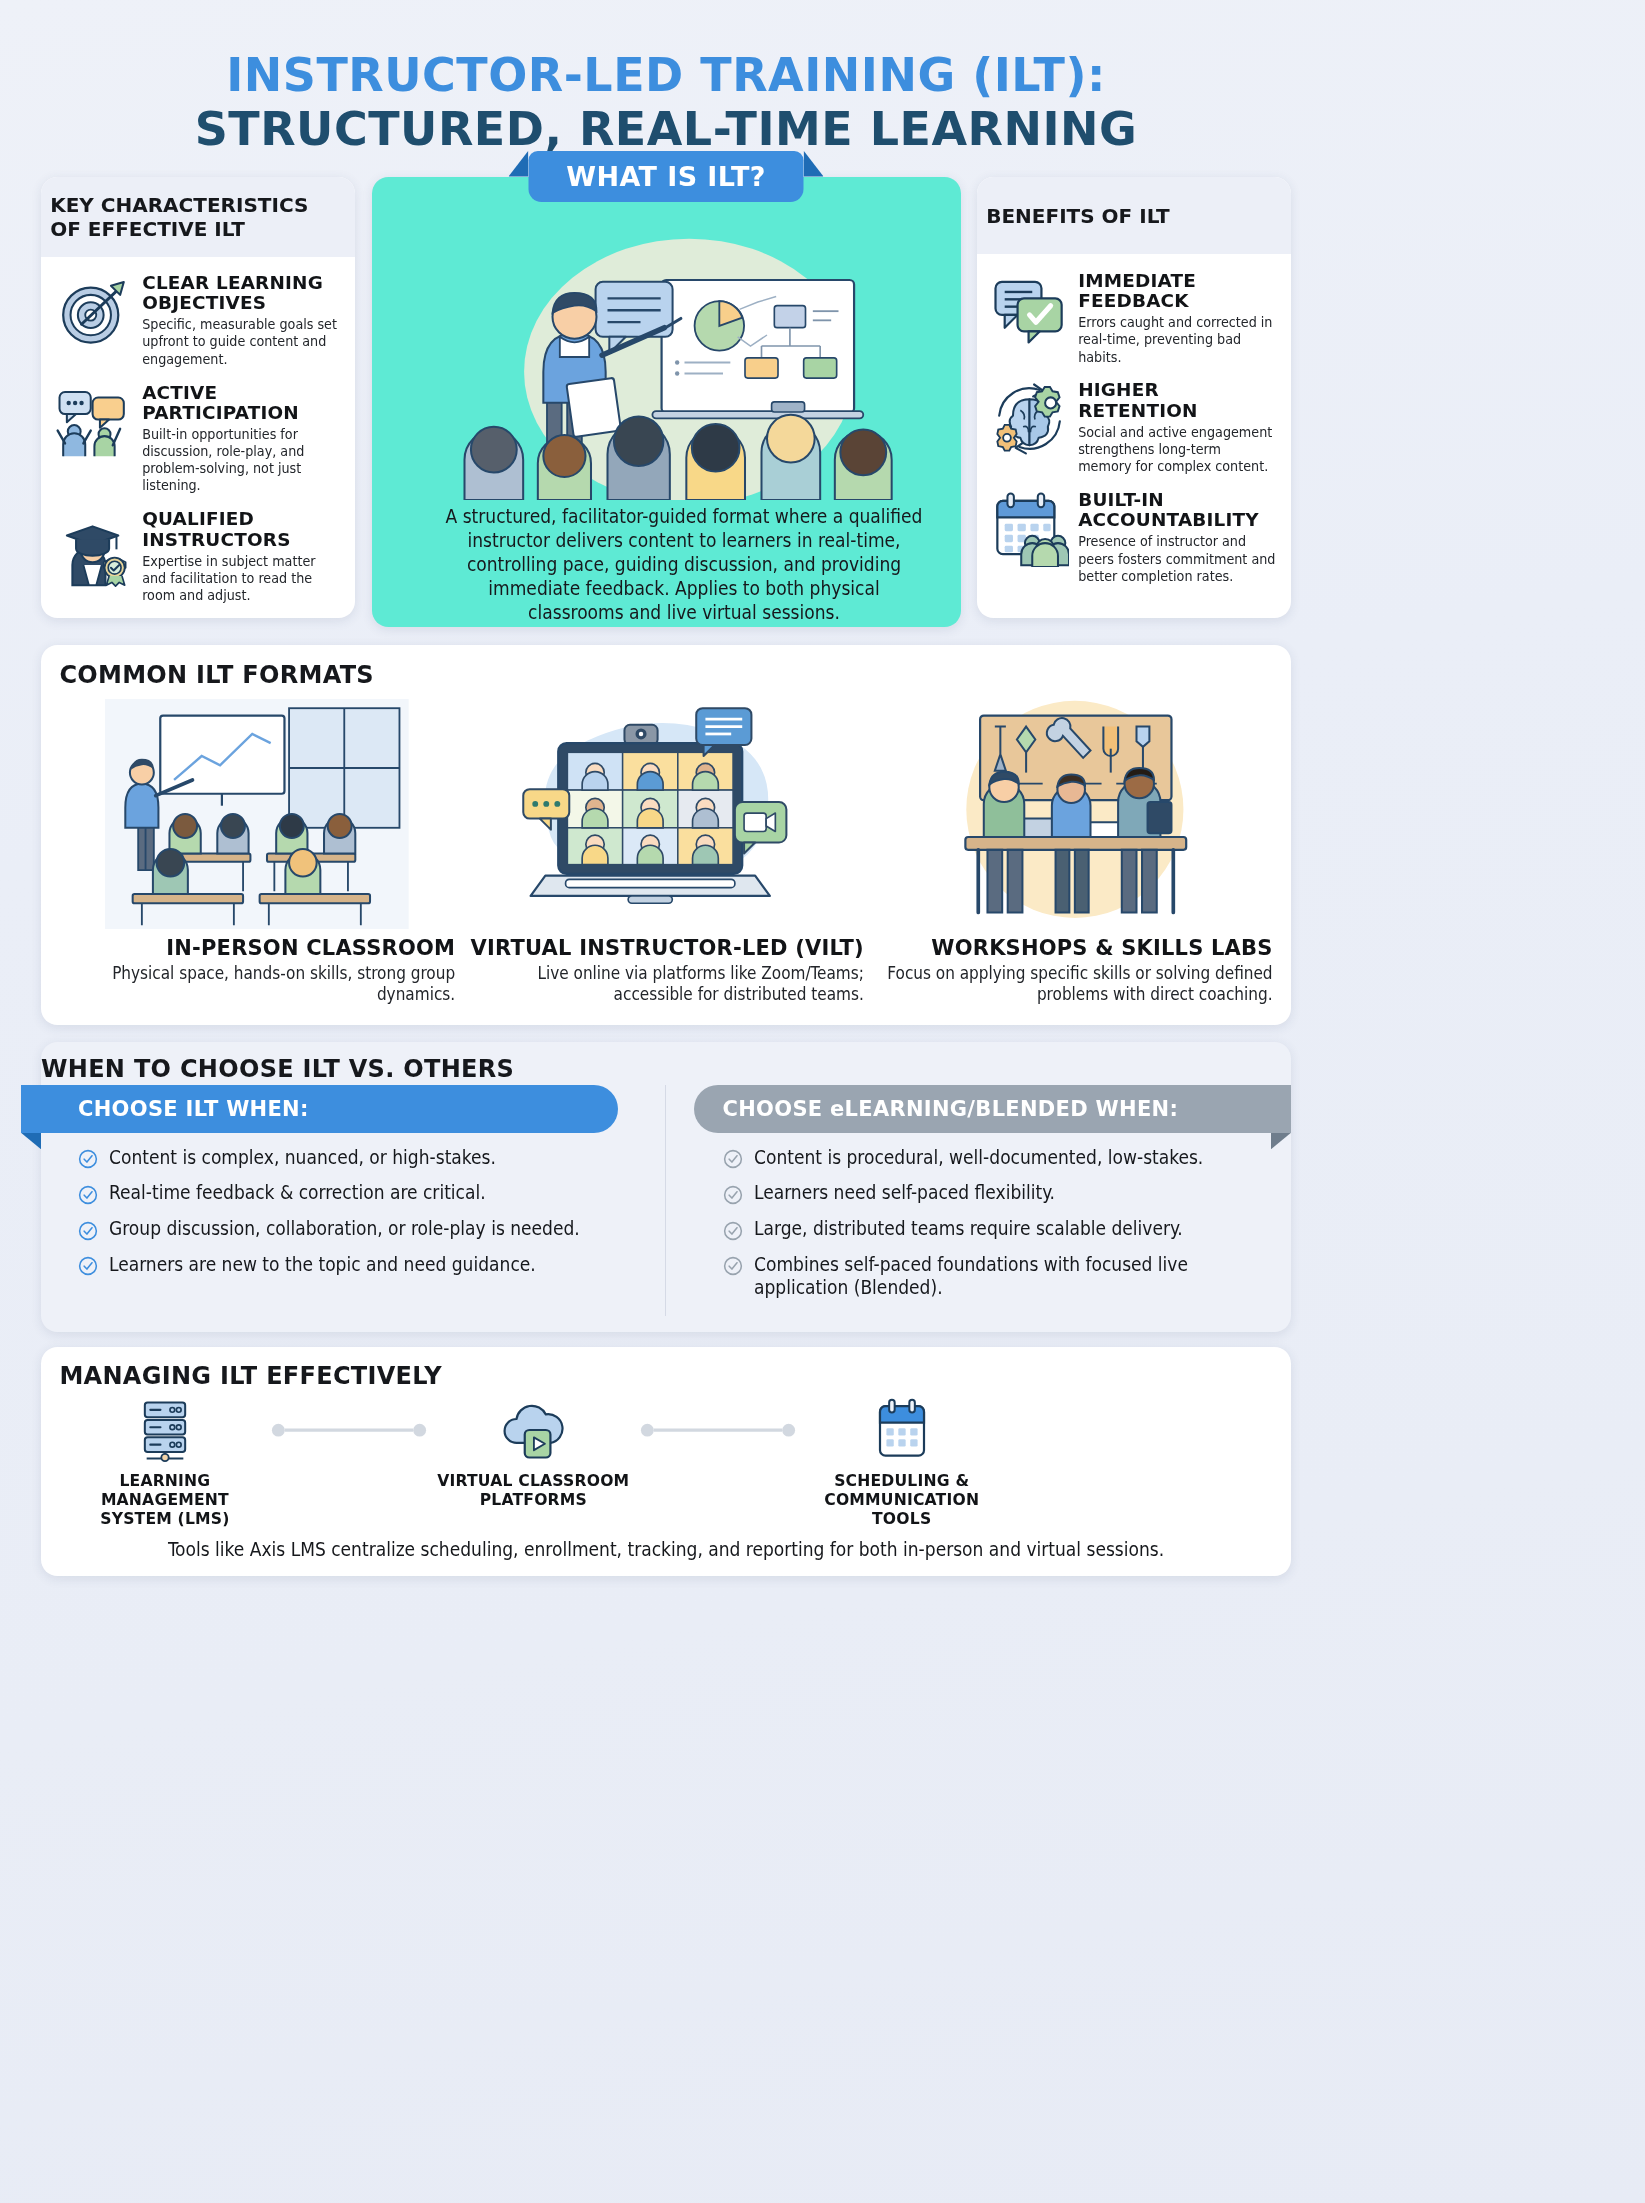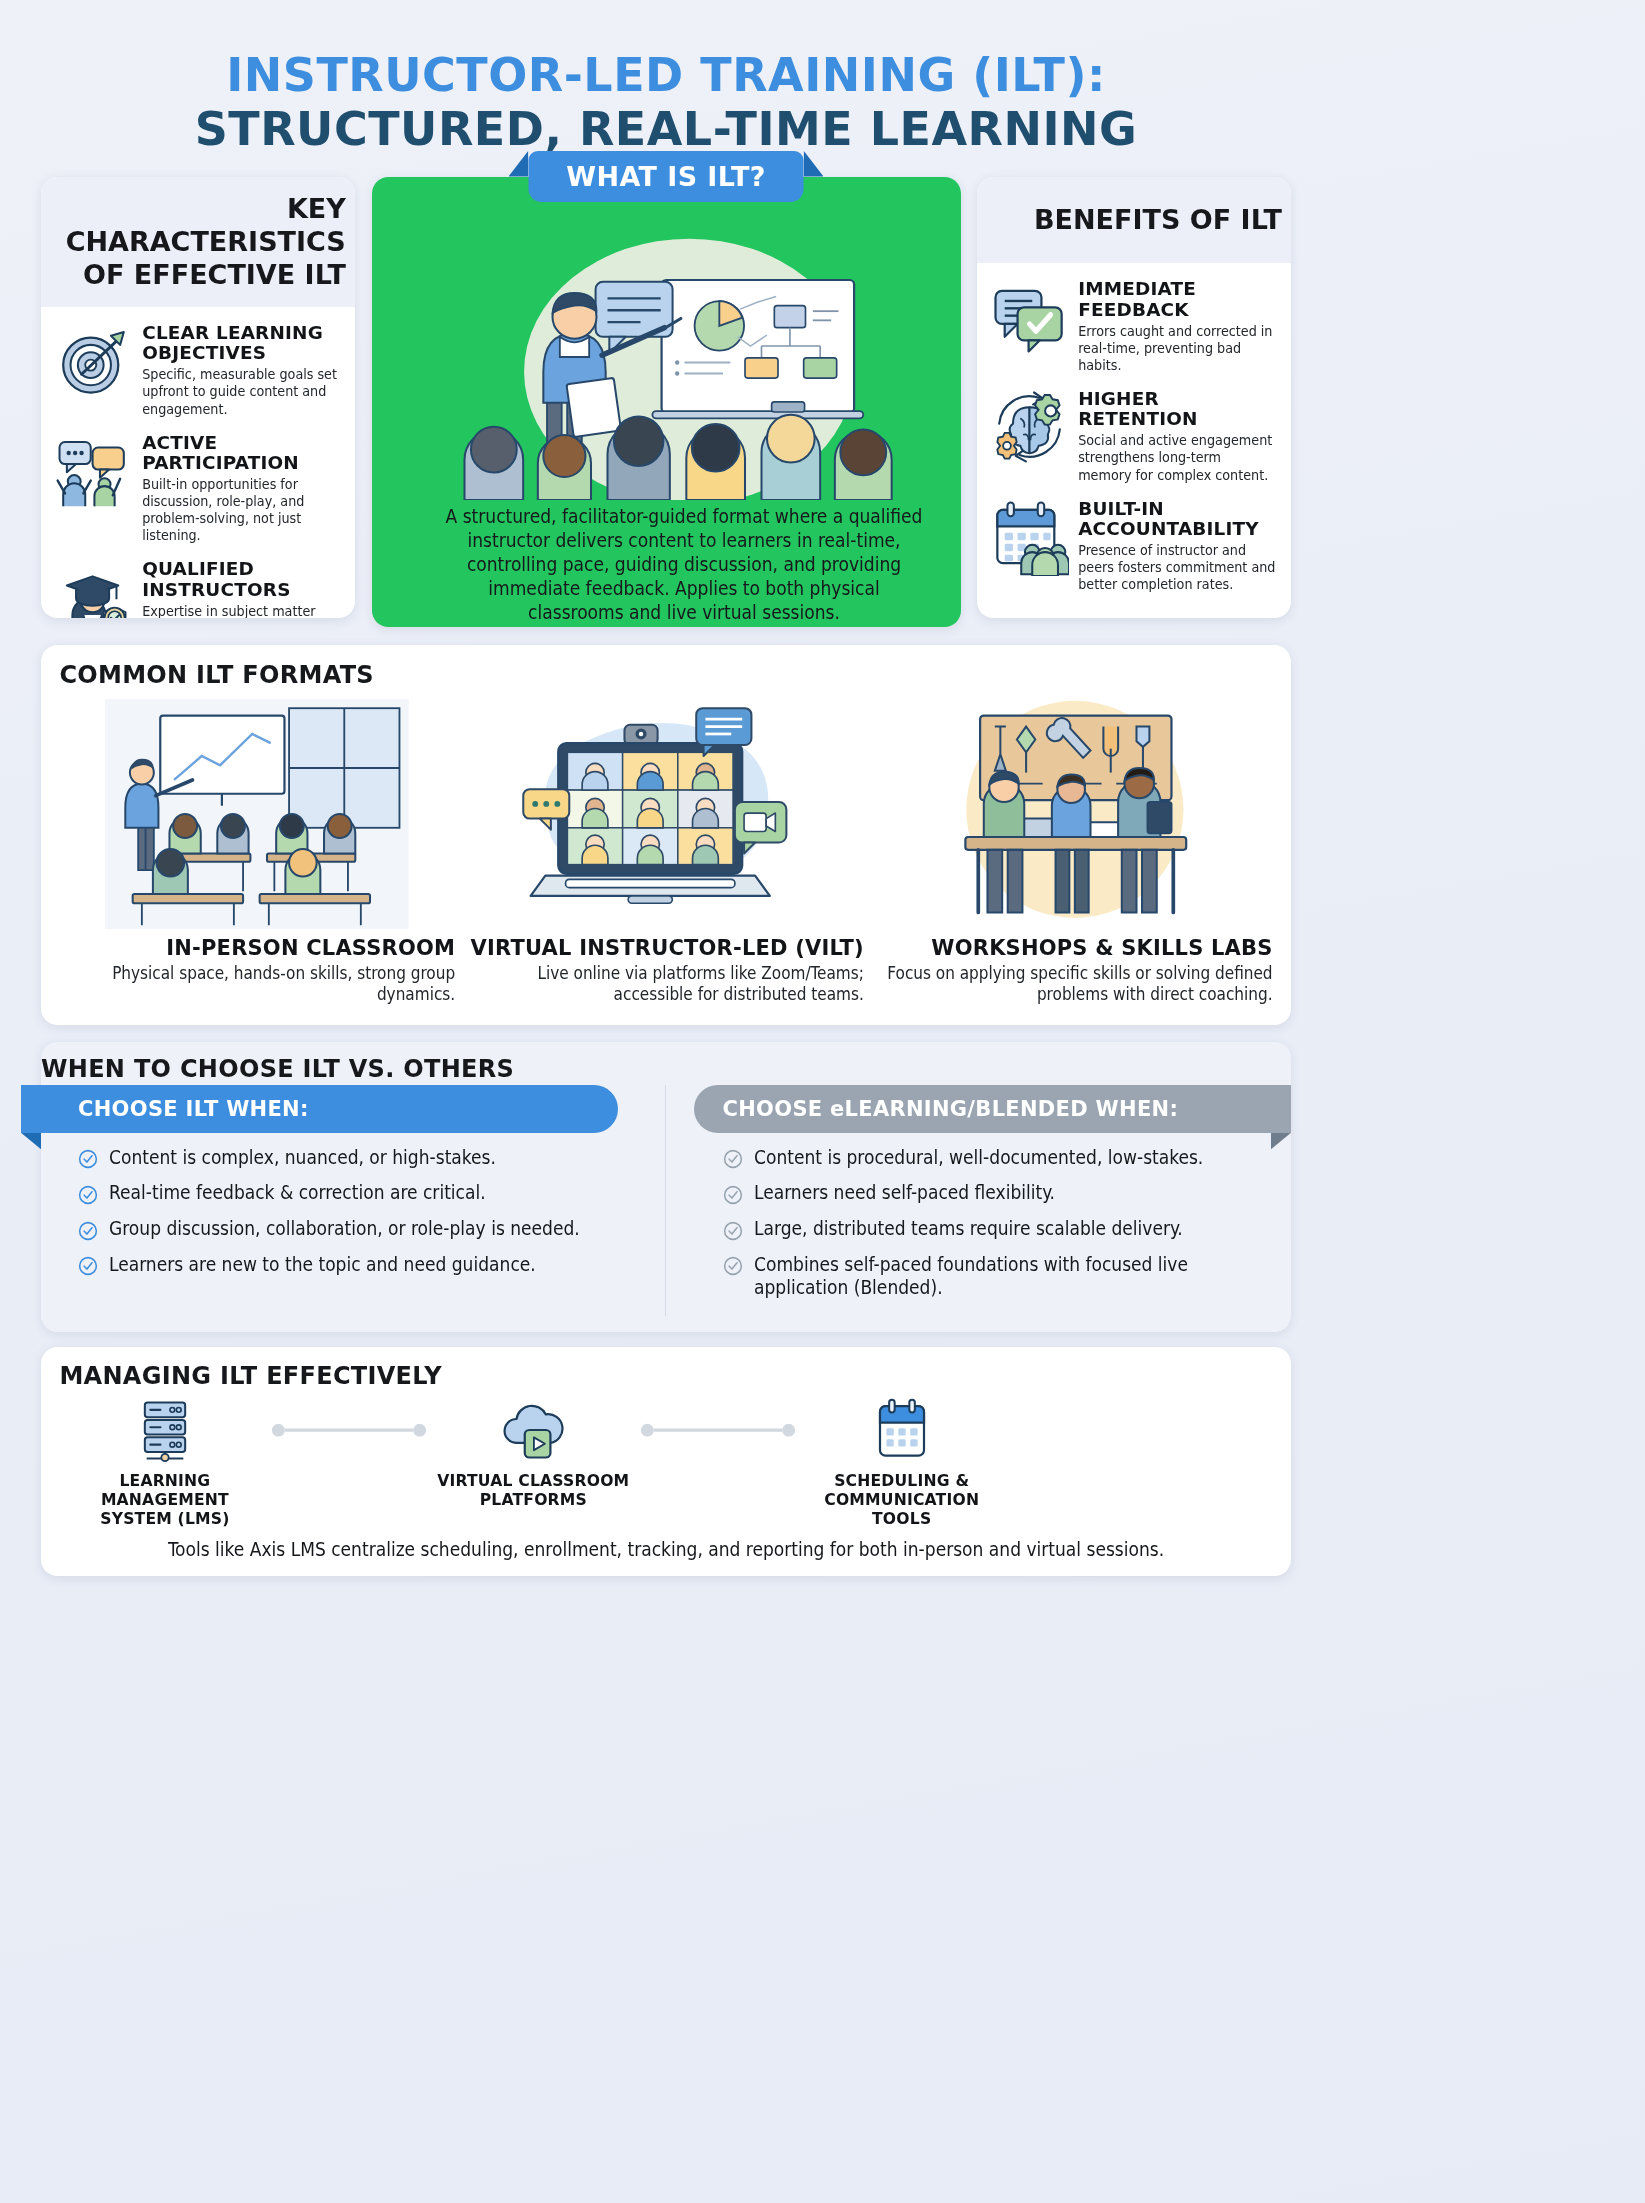--- a/index.html
+++ b/index.html
@@ -29,42 +29,42 @@
     margin-top: 20px; height: 450px;
   }
   .card {
     background: #ffffff;
     border-radius: 16.5px;
     box-shadow: 0 2.8px 11px rgba(40,60,100,.10);
     overflow: hidden;
   }
   .side-card { width: 314px; height: 441px; display: flex; flex-direction: column; }
   .side-head {
-    background: #eceff7; text-align: right;
+    background: #eceff7; text-align: left;
     padding: 16.5px 9.2px 14.7px;
-    font-size: 27px; font-weight: bold; color: #16181c; line-height: 1.22;
+    font-size: 20px; font-weight: bold; color: #16181c; line-height: 1.22;
   }
   .side-body { padding: 14.7px 14.7px 9.2px 13px; flex: 1; }
   .item { display: flex; gap: 9.2px; margin-bottom: 13px; }
   .item:last-child { margin-bottom: 0; }
   .item-ico { width: 79px; min-width: 79px; height: 79px; }
   .item-txt { flex: 1; padding-top: 1.8px; }
   .item-title {
     font-size: 18.4px; font-weight: bold; color: #121417;
     line-height: 1.1; letter-spacing: 0.2px;
   }
   .item-desc {
     font-size: 14.2px; color: #23262b; line-height: 1.21; margin-top: 2.8px;
     font-family: "DejaVu Sans Condensed", "DejaVu Sans", sans-serif;
   }
 
   
   .center-card {
     flex: 1; height: 450px; position: relative;
-    background: #22c55e; border-radius: 16.5px;
+    background: #5eead4; border-radius: 16.5px;
     box-shadow: 0 2.8px 11px rgba(40,60,100,.10);
     padding-top: 48px;
     padding-left: 36px;
   }
   .ribbon-top {
     position: absolute; top: -26px; left: 50%; transform: translateX(-50%);
     width: 275px; height: 51px; background: #3d8ede;
     border-radius: 9.2px 9.2px 13px 13px;
     display: flex; align-items: center; justify-content: center;
     color: #fff; font-size: 27px; font-weight: bold; letter-spacing: 0.4px;

